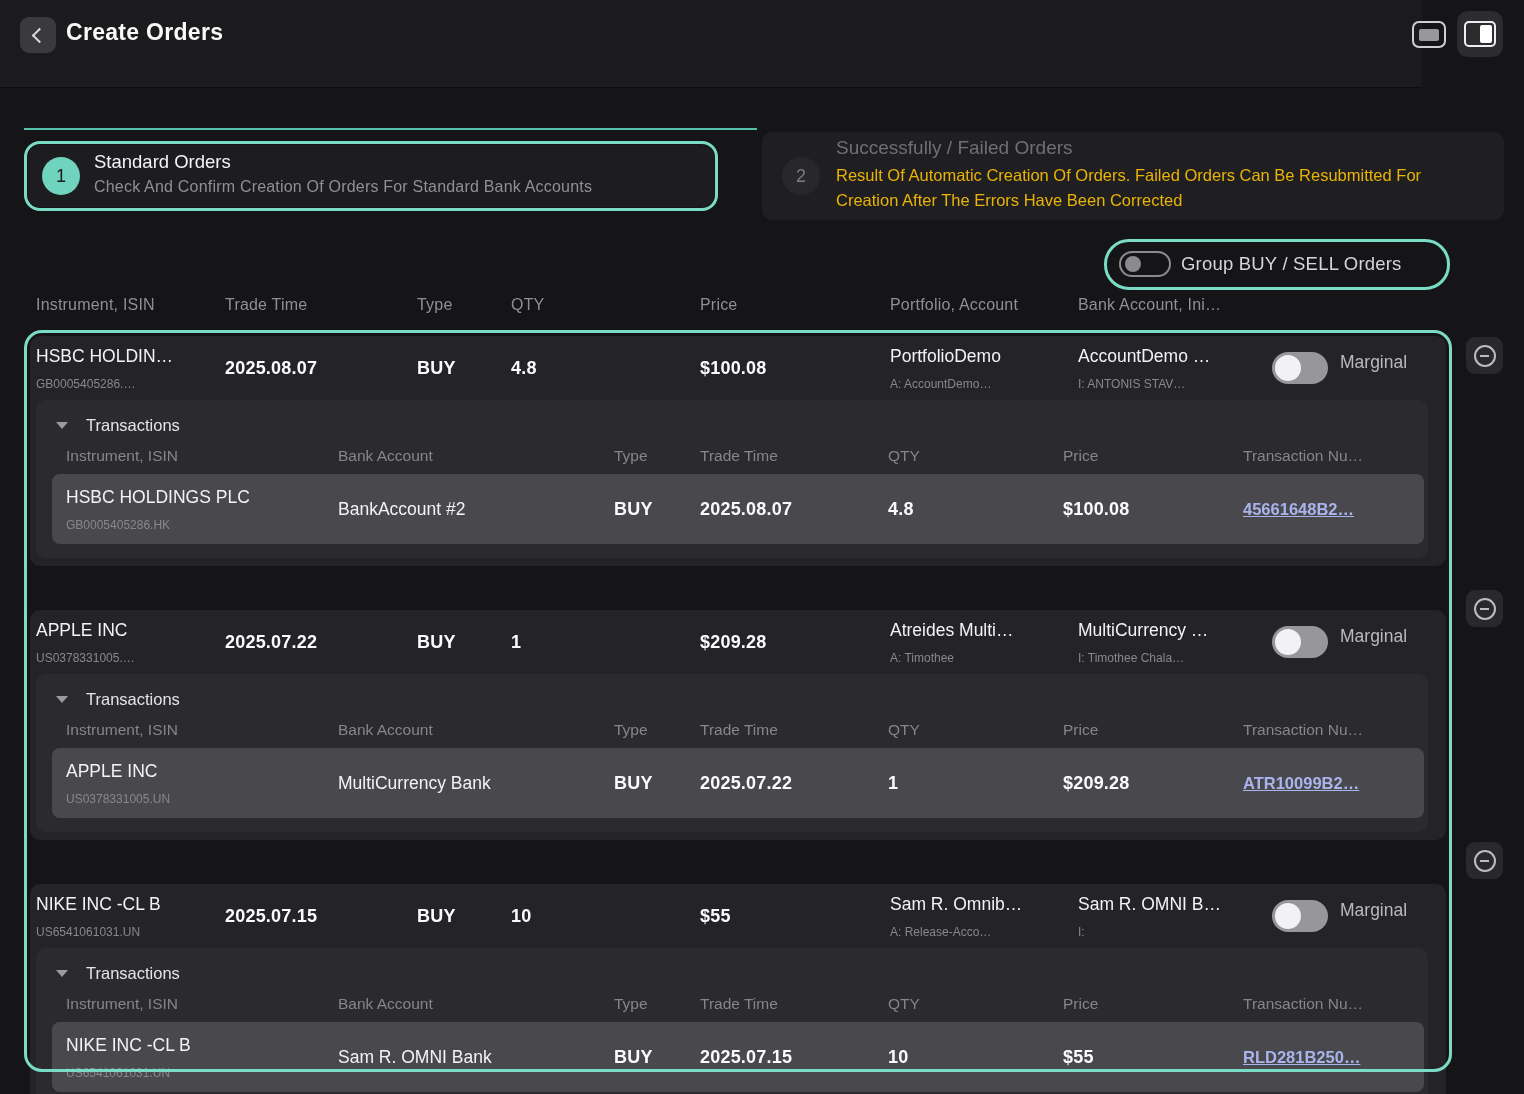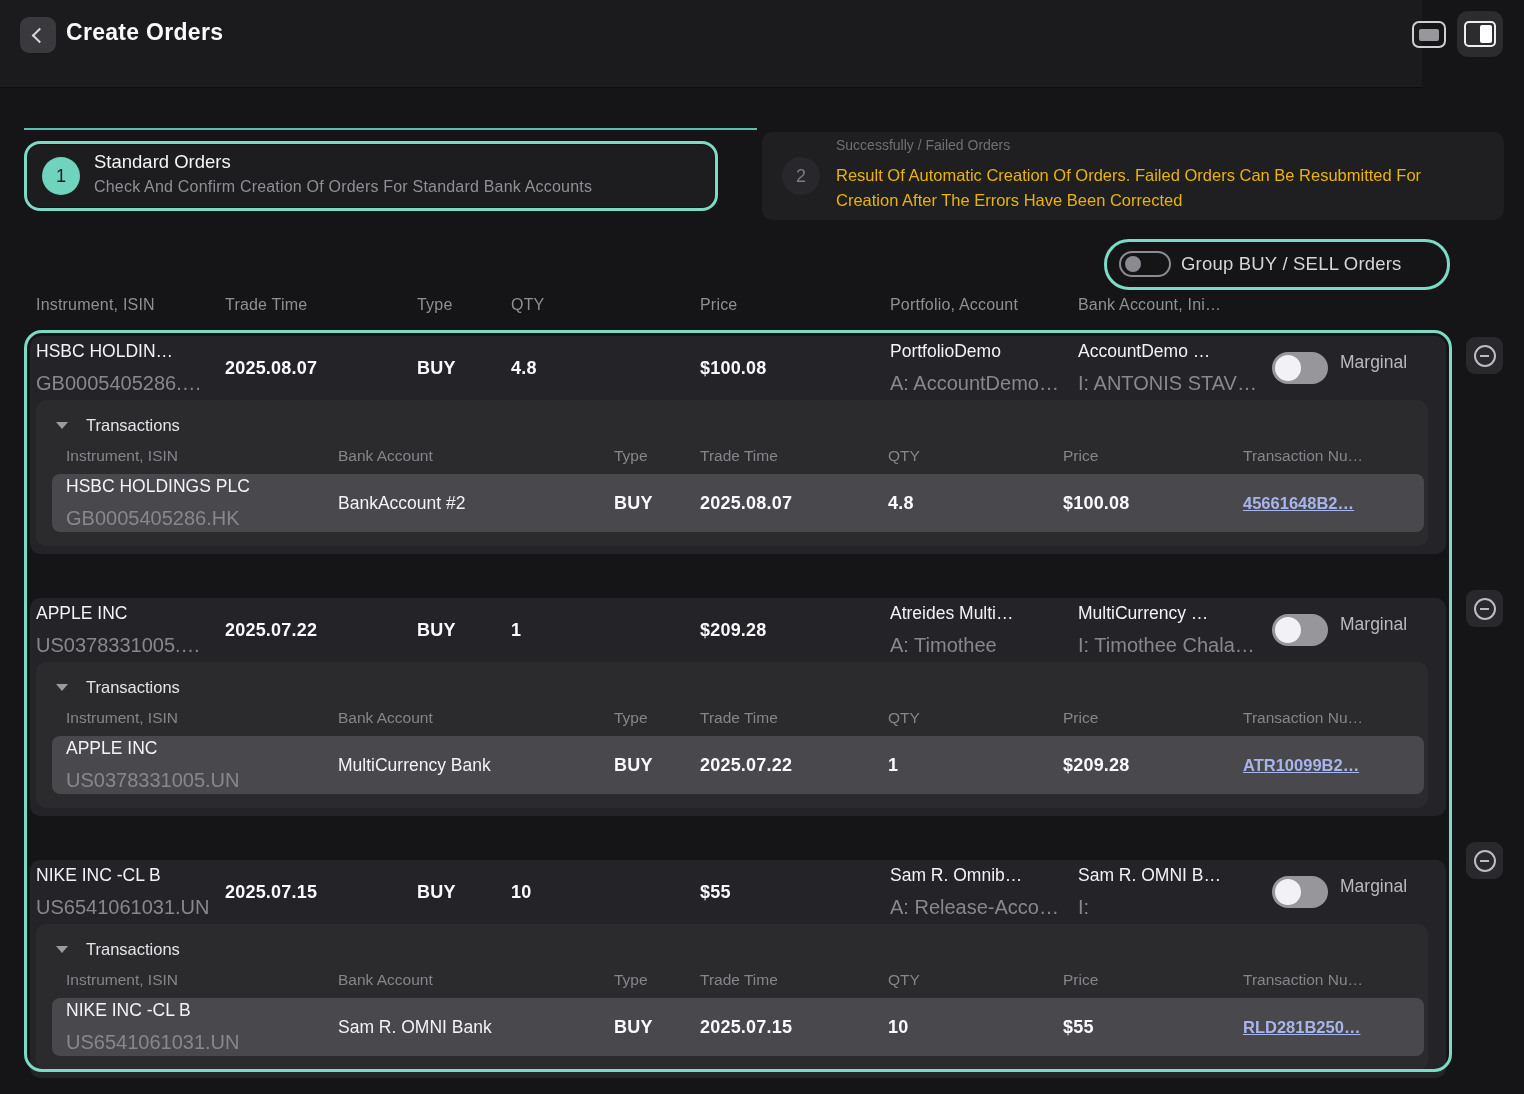--- a/index.html
+++ b/index.html
@@ -29,53 +29,53 @@
   
   .tab-indicator { position:absolute; left:24px; top:128px; width:733px; height:2px; background:#54c1ab; }
   .step1-box { position:absolute; left:28px; top:145px; width:686px; height:62px; background:#1d1d20; border-radius:12px; cursor:pointer; }
   .step1-box .badge { position:absolute; left:14px; top:12px; width:38px; height:38px; border-radius:50%;
     background:#6fd3bd; color:#1a1a1c; font-size:18px; display:flex; align-items:center; justify-content:center; }
   .step1-box .stitle { position:absolute; left:66px; top:6px; font-size:18.5px; color:#f4f4f6; }
   .step1-box .ssub { position:absolute; left:66px; top:33px; font-size:16px; color:#8f8f95; letter-spacing:.2px; }
   .step2-box { position:absolute; left:762px; top:132px; width:742px; height:88px; background:#1f1f22; border-radius:10px; }
   .step2-box .badge { position:absolute; left:20px; top:25px; width:38px; height:38px; border-radius:50%;
     background:#28282c; color:#7b7b82; font-size:18px; display:flex; align-items:center; justify-content:center; }
-  .step2-box .stitle { position:absolute; left:74px; top:5px; font-size:14px; color:#6f6f77; }
+  .step2-box .stitle { position:absolute; left:74px; top:5px; font-size:19px; color:#6f6f77; }
   .step2-box .ssub { position:absolute; left:74px; top:31px; width:620px; font-size:16.5px; line-height:25px; color:#eab308; }
 
   
   .group-toggle-row { position:absolute; left:1119px; top:251px; display:flex; align-items:center; gap:10px; }
   .gtoggle { width:52px; height:26px; border:2px solid #8a8a90; border-radius:15px; position:relative; box-sizing:border-box; cursor:pointer; flex:none; }
   .gtoggle .knob { position:absolute; left:4px; top:3px; width:16px; height:16px; border-radius:50%; background:#8a8a90; }
   .group-label { font-size:18.5px; color:#d6d6da; letter-spacing:.2px; }
 
   
   .ogrid { display:grid; grid-template-columns:189px 192px 94px 189px 190px 188px 185px 1fr; align-items:center; }
   .main-headers { position:absolute; left:36px; top:296px; width:1400px; font-size:16px; color:#8f8f94; letter-spacing:.2px; }
   .tgrid { display:grid; grid-template-columns:272px 276px 86px 188px 175px 180px 1fr; align-items:center; }
 
   
   .orders { position:absolute; left:30px; top:336px; width:1416px; display:flex; flex-direction:column; gap:44px; }
   .order-card { background:#242428; border-radius:10px; }
   .order-row { height:64px; padding-left:6px; }
   .primary { font-size:17.5px; color:#f3f3f5; white-space:nowrap; }
-  .secondary { font-size:20px; color:#87878d; margin-top:10px; white-space:nowrap; }
+  .secondary { font-size:12px; color:#87878d; margin-top:10px; white-space:nowrap; }
   .bold { font-weight:700; font-size:18px; color:#fbfbfd; letter-spacing:.2px; white-space:nowrap; }
   .marginal-cell { display:flex; align-items:flex-start; gap:12px; padding-left:9px; }
   .mtoggle { width:56px; height:32px; border-radius:16px; background:#96969b; position:relative; flex:none; cursor:pointer; }
   .mtoggle .knob { position:absolute; left:3px; top:3px; width:26px; height:26px; border-radius:50%; background:#f2f2f6; }
   .mlabel { font-size:17.5px; color:#b9b9be; }
 
   
   .trans-wrapper { margin:0 18px 8px 6px; background:#2b2b2e; border-radius:10px; padding-top:10px; padding-bottom:14px; }
   .trans-head { display:flex; align-items:center; gap:18px; padding-left:20px; height:30px;
     font-size:16.5px; color:#e4e4e8; cursor:pointer; }
   .tri { width:0; height:0; border-left:6px solid transparent; border-right:6px solid transparent; border-top:7px solid #9a9aa0; }
   .theaders { padding-left:30px; height:32px; font-size:15.5px; color:#85858b; }
-  .trans-row { margin:2px 4px 0 16px; background:#49494d; border-radius:8px; height:58px; padding-left:14px; }
+  .trans-row { margin:2px 4px 0 16px; background:#49494d; border-radius:8px; height:70px; padding-left:14px; }
   .txlink { color:#a9b4ec; font-weight:700; font-size:16.5px; text-decoration:underline; cursor:pointer; white-space:nowrap;text-align:center; }
 
   
   .minus-btn { position:absolute; right:21px; width:37px; height:37px; background:#29292d; border-radius:9px;
     display:flex; align-items:center; justify-content:center; cursor:pointer; }
   .minus-btn .circ { width:22px; height:22px; border:2px solid #bcbcc1; border-radius:50%; box-sizing:border-box;
     display:flex; align-items:center; justify-content:center; }
   .minus-btn .line { width:9px; height:2px; background:#bcbcc1; }
 
   

